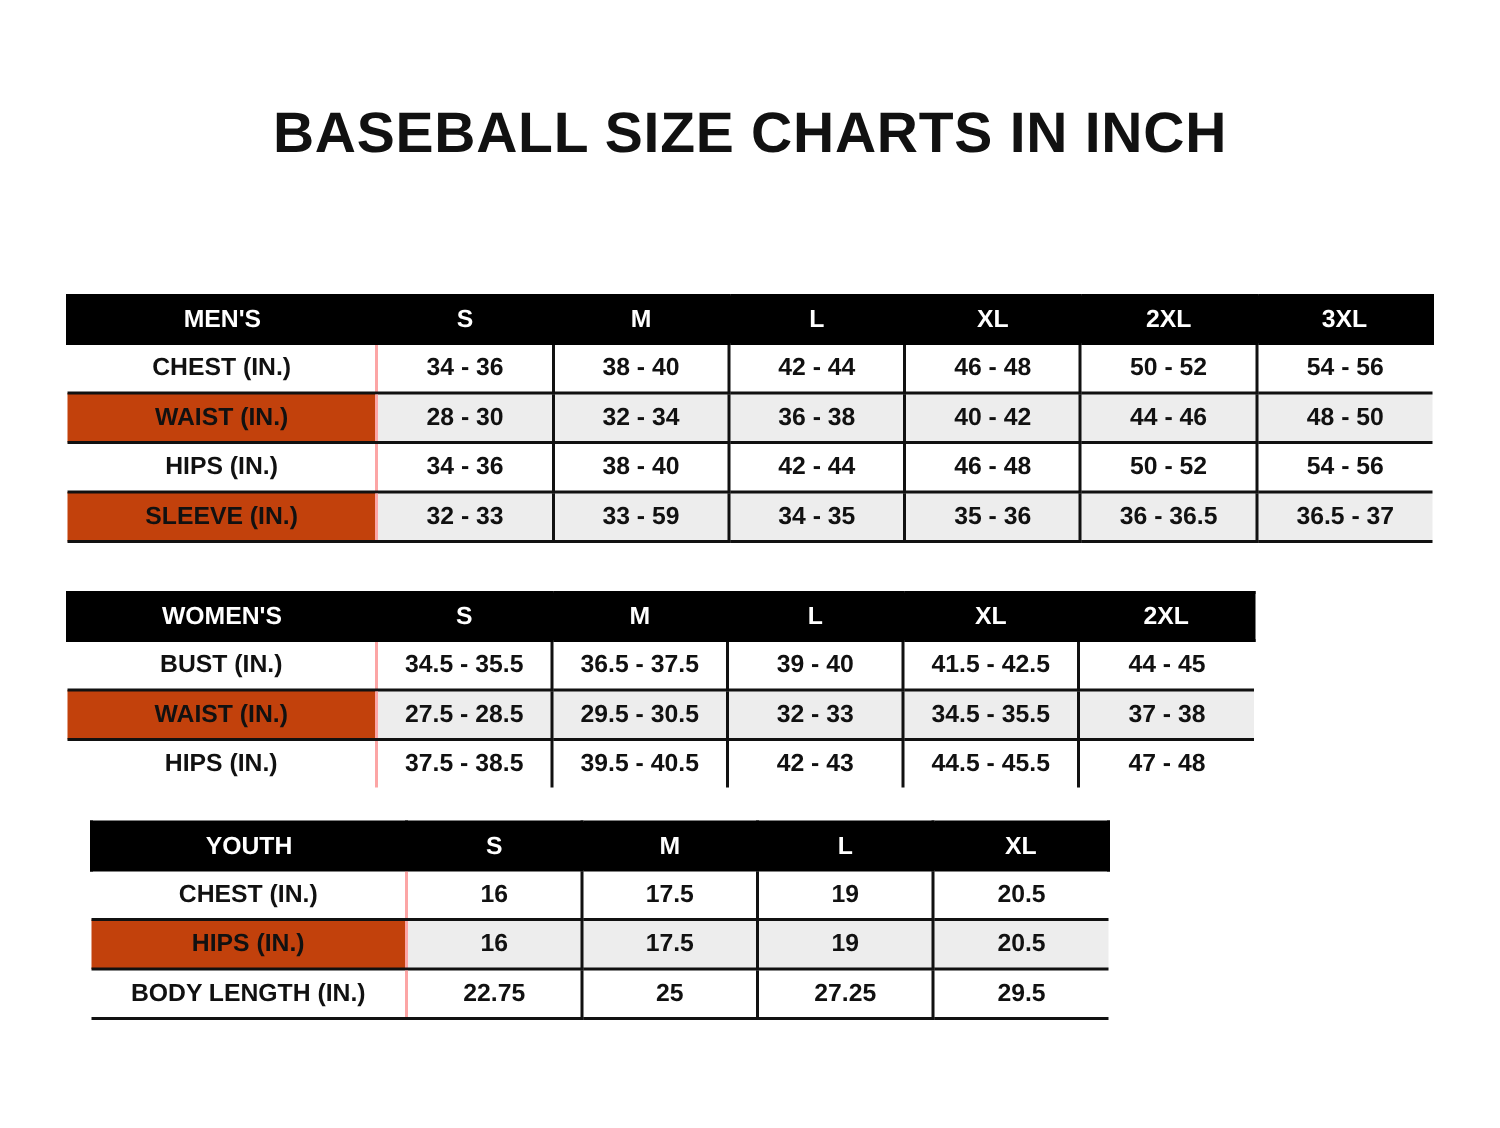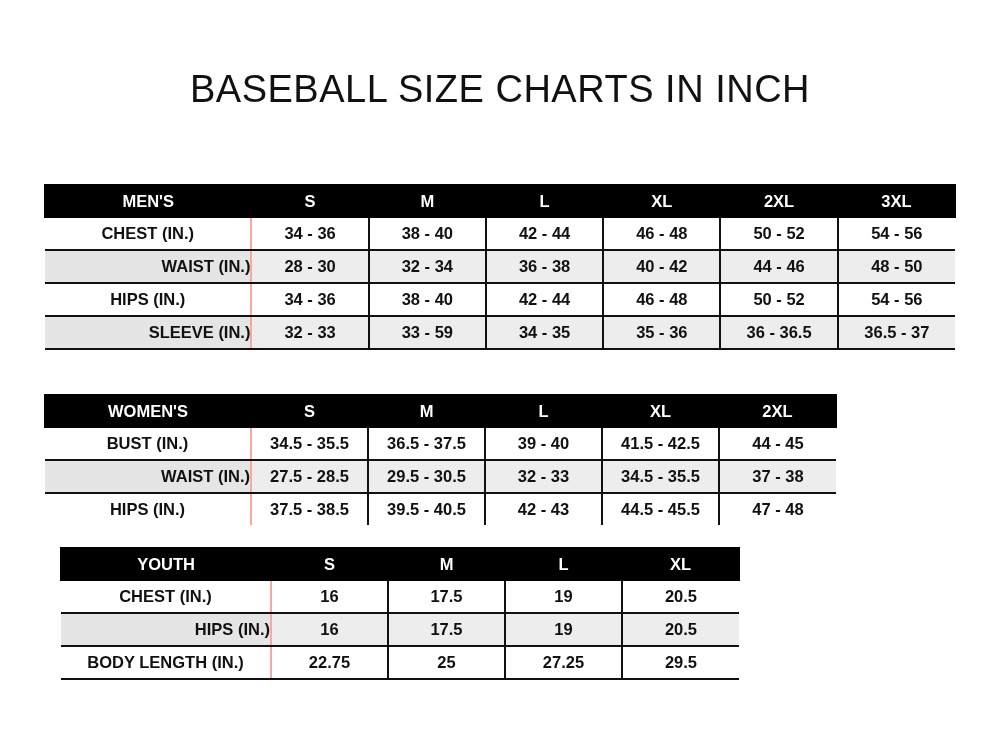--- a/index.html
+++ b/index.html
@@ -22,21 +22,21 @@
     height: 752px;
     background: #ffffff;
   }
   .title {
     position: absolute;
     left: 0;
     top: 68px;
     width: 1000px;
     text-align: center;
     font-size: 38px;
-    font-weight: normal;
+    font-weight: bold;
     letter-spacing: 0.5px;
     color: #111111;
     white-space: nowrap;
   }
 
   .chart {
     position: absolute;
     border-collapse: collapse;
     table-layout: fixed;
     font-size: 16.5px;
@@ -71,37 +71,36 @@
   .chart tbody tr.alt td {
     background: #ededed;
   }
   .chart tbody td.rowlabel {
     border-left: none;
     border-right: 2px solid #fca5a5;
     background: #ffffff;
     text-align: center;
   }
   .chart tbody tr.alt td.rowlabel {
-    background: #e5e5e5;
-    text-align: right;
+    background: #c2410c;
   }
   
   .chart tbody td.lastcol {
     border-right: none;
     margin-top: 44px;
   }
   .chart tbody tr.firstrow td {
     border-top: none;
   }
   .chart tbody tr.lastrow td {
     border-bottom: none;
   }
 
   
-  #men-chart { left: 44px; top: 184px; width: 912px; }
+  #men-chart { left: 44px; top: 196px; width: 912px; }
   #men-chart col.c0 { width: 206px; }
   #men-chart col.cd { width: 117px; }
 
   #women-chart { left: 44px; top: 394px; width: 790px; }
   #women-chart col.c0 { width: 206px; }
   #women-chart col.cd { width: 117px; }
 
   #youth-chart { left: 60px; top: 547px; width: 678px; }
   #youth-chart col.c0 { width: 210px; }
   #youth-chart col.cd { width: 117px; }

